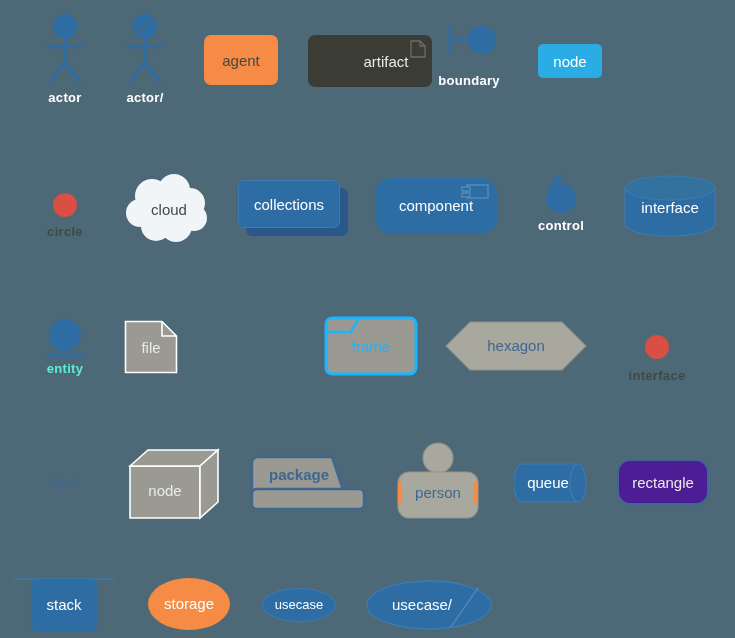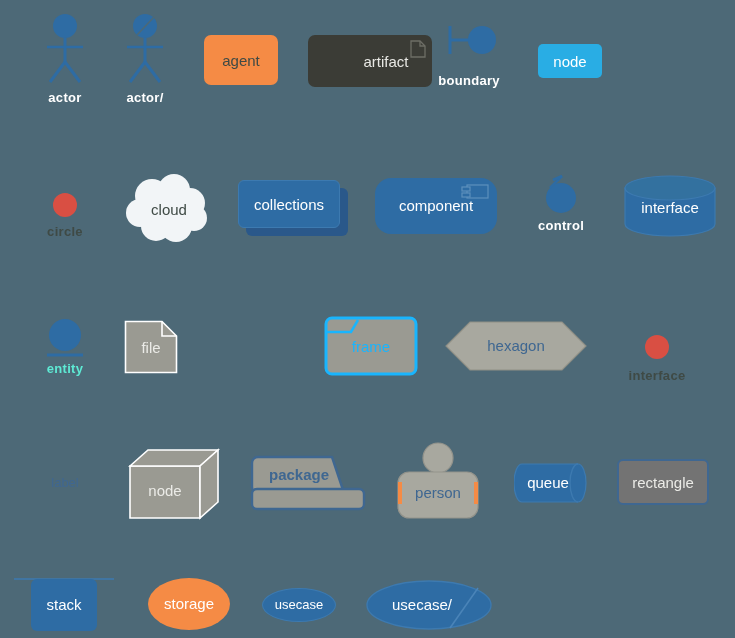--- a/index.html
+++ b/index.html
@@ -211,21 +211,21 @@
   </div>
 
   <div class="shape" style="left:508px;top:463px;width:76px;height:40px;margin-left:6px;">
     <svg width="76" height="40" viewBox="0 0 76 40">
       <path d="M8 1 H64 A8 19 0 0 1 64 39 H8 A8 19 0 0 1 8 1 Z" fill="#2e6ca4" stroke="#3d7ab0" stroke-width="1.2"></path>
       <path d="M64 1 A8 19 0 0 0 64 39" fill="none" stroke="#3d7ab0" stroke-width="1.4"></path>
     </svg>
     <div class="inlabel" style="top:11px;left:-8px;color:#ffffff;">queue</div>
   </div>
 
-  <div class="shape flexmid" style="left:617px;top:459px;width:92px;height:46px;background:#737373;border:2.4px solid #3f6791;border-radius:6px;box-sizing:border-box;">
+  <div class="shape flexmid" style="left:617px;top:459px;width:92px;height:46px;background:#4c1d95;border:2.4px solid #3f6791;border-radius:13px;box-sizing:border-box;">
     <span style="color:#ebebe7;font-size:15px;">rectangle</span>
   </div>
 
   <div class="shape" style="left:14px;top:575px;width:100px;height:58px;">
     <svg width="100" height="58" viewBox="0 0 100 58">
       <line x1="0" y1="4" x2="100" y2="4" stroke="#3d7ab0" stroke-width="1.5"></line>
       <rect x="17" y="4" width="66" height="52" rx="6" fill="#2e6ca4"></rect>
     </svg>
     <div class="inlabel" style="top:21px;color:#ffffff;">stack</div>
   </div>

